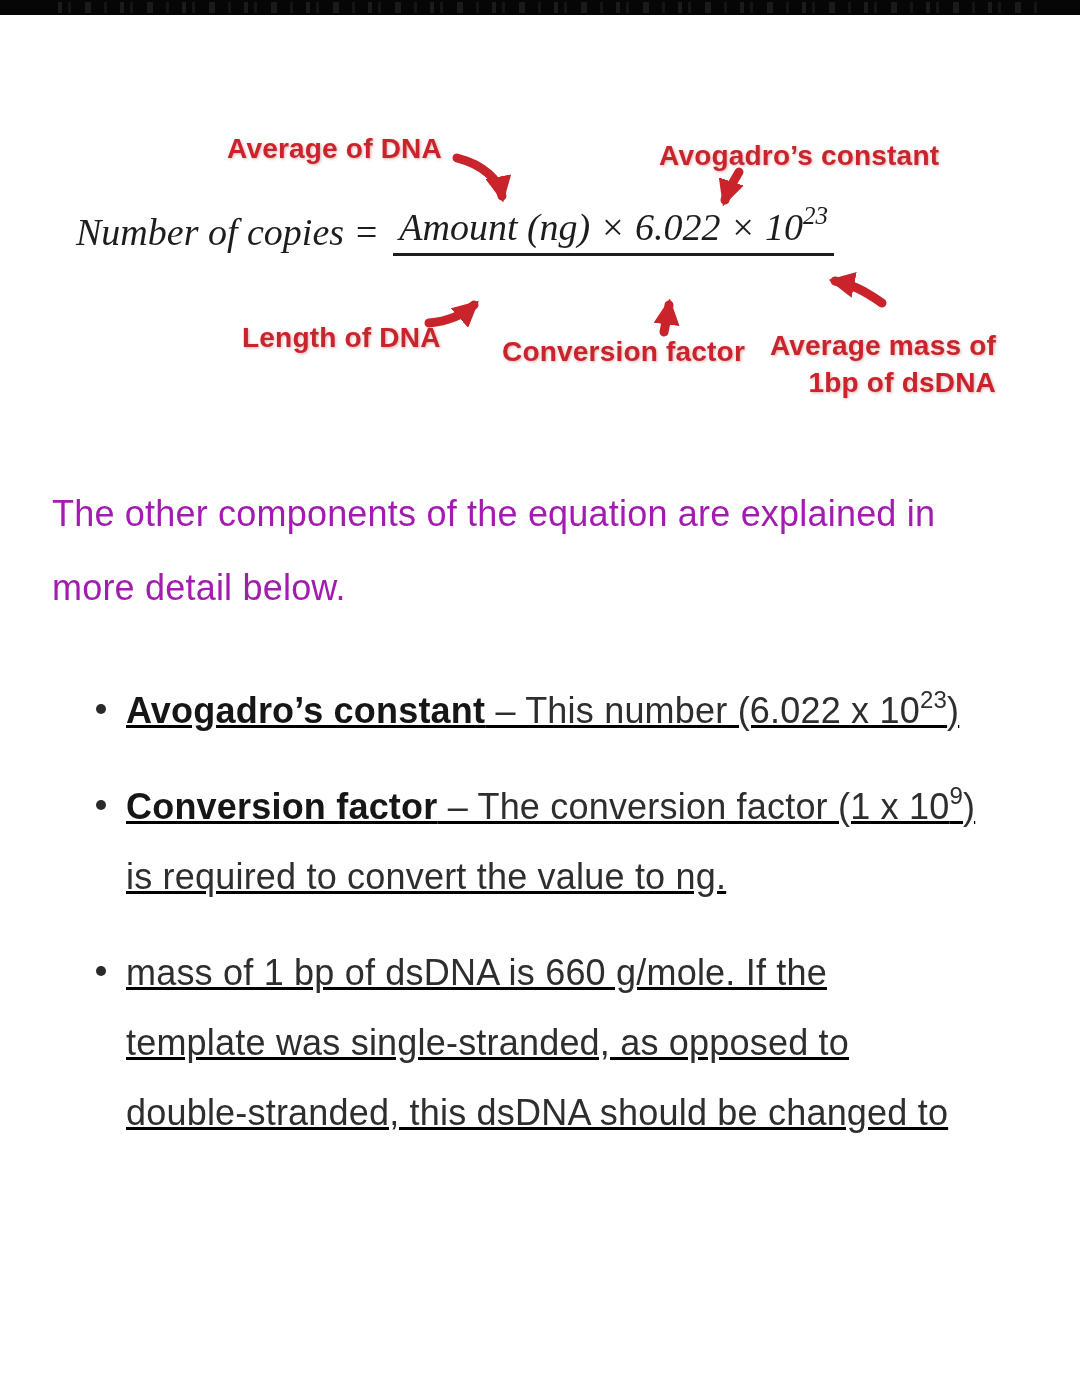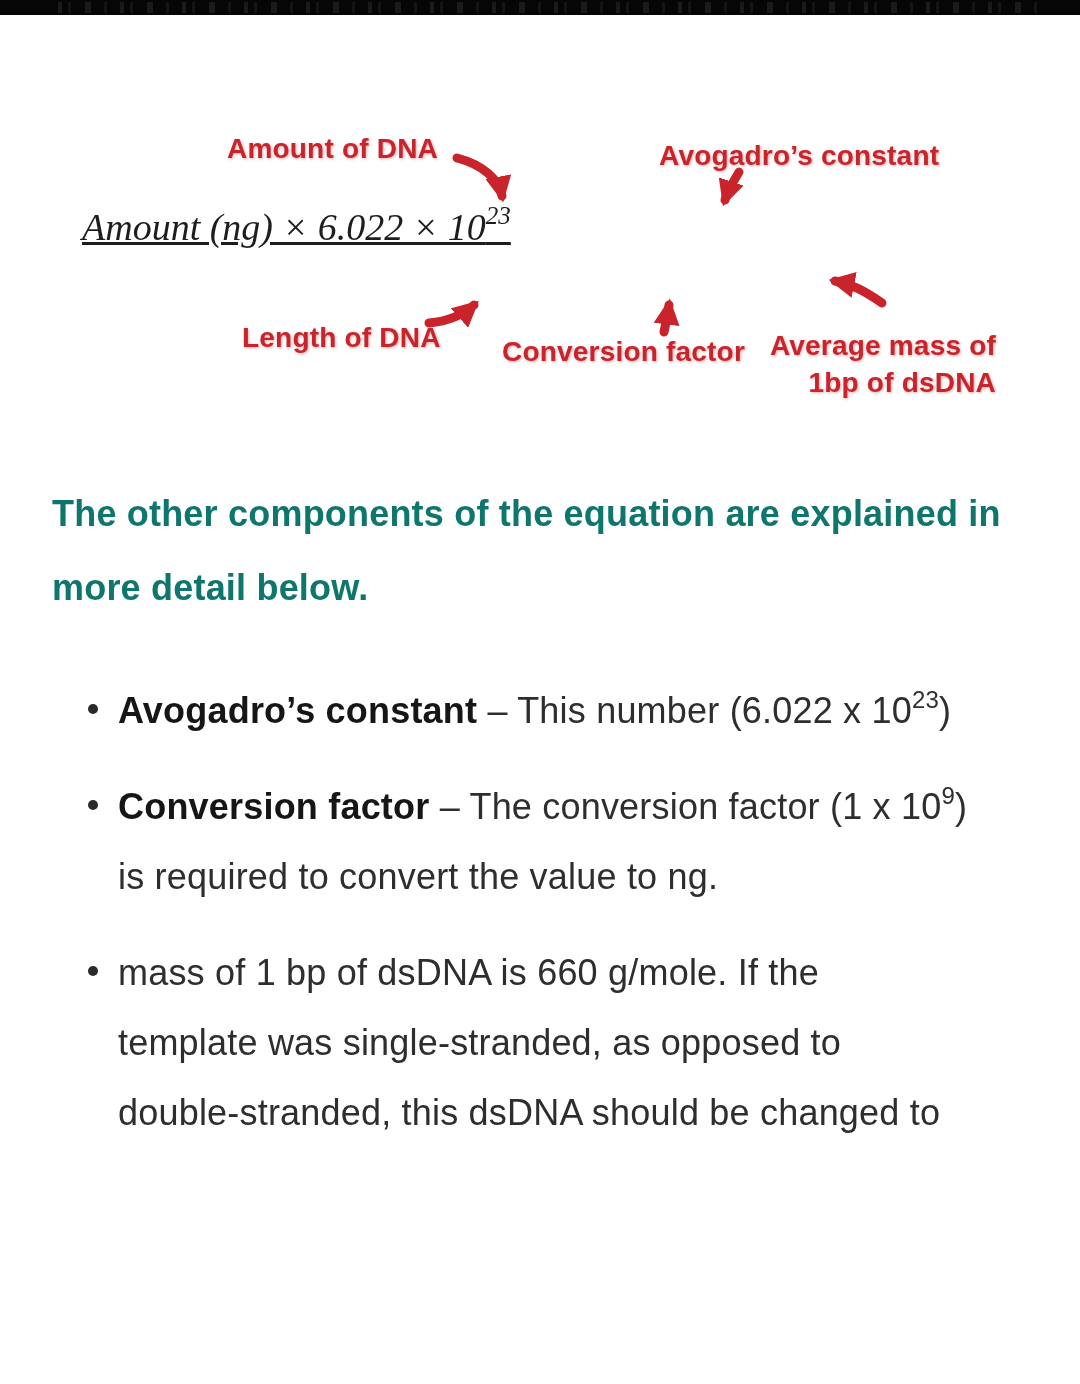--- a/index.html
+++ b/index.html
@@ -44,61 +44,61 @@
   .formula {
     position: absolute; left: 76px; top: 204px;
     display: flex; align-items: center;
     font-family: "Liberation Serif", serif;
     font-style: italic;
     color: #1d1d1d;
     font-size: 38px;
     white-space: nowrap;
   }
   .formula .lhs { margin-right: 14px; }
-  .frac { display: inline-flex; align-items: center; text-decoration: underline; }
+  .frac { display: inline-flex; flex-direction: column; align-items: center; }
   .numer, .denom { line-height: 46px; padding: 0 6px; }
   .fbar { align-self: stretch; height: 3px; background: #1d1d1d; margin: 3px 0; }
   .formula sup {
     font-size: 25px; font-style: italic;
     position: relative; top: -2px; line-height: 0;
   }
   .arrows { position: absolute; left: 0; top: 0; pointer-events: none; }
 
   
   .intro {
     position: absolute; left: 52px; top: 477px;
     font-size: 36px; line-height: 74px;
-    color: #0f766e; letter-spacing: .2px;
+    color: #a21caf; letter-spacing: .2px;
     white-space: nowrap;
-    font-weight: bold;
   }
-  .bullets { position: absolute; left: 88px; top: 676px; width: 960px; }
+  .bullets { position: absolute; left: 96px; top: 676px; width: 960px; text-decoration: underline; }
   .bullet { position: relative; padding-left: 30px; margin-bottom: 26px; }
   .bullet .dot {
     position: absolute; left: 0; top: 28px;
     width: 10px; height: 10px; border-radius: 50%;
     background: #2a2a2a;
   }
   .bullet .line {
     font-size: 36px; line-height: 70px;
     color: #2e2e2e; letter-spacing: .2px;
     white-space: nowrap;
   }
   .bullet .b { font-weight: bold; color: #161616; }
   .bullet sup { font-size: 24px; position: relative; top: -2px; line-height: 0; }
 </style>
 </head>
 <body>
 
 <div class="top-bar"></div>
 
-<div class="red-label" style="left:227px; top:133px;">Amount of DNA</div>
+<div class="red-label" style="left:227px; top:133px;">Average of DNA</div>
 <div class="red-label" style="left:659px; top:140px;">Avogadro’s constant</div>
 
 <div class="formula">
+  <span class="lhs">Number of copies =</span>
   <span class="frac">
     <span class="numer"><span>Amount (ng) × 6.022 × 10</span><sup>23</sup></span>
     <span class="fbar"></span>
   </span>
 </div>
 
 <div class="red-label" style="left:218px; top:322px;margin-left:24px;">Length of DNA</div>
 <div class="red-label" style="left:502px; top:336px;">Conversion factor</div>
 <div class="red-label avgmass" style="left:768px; top:327px; width:228px;">
   <div>Average mass of</div>

